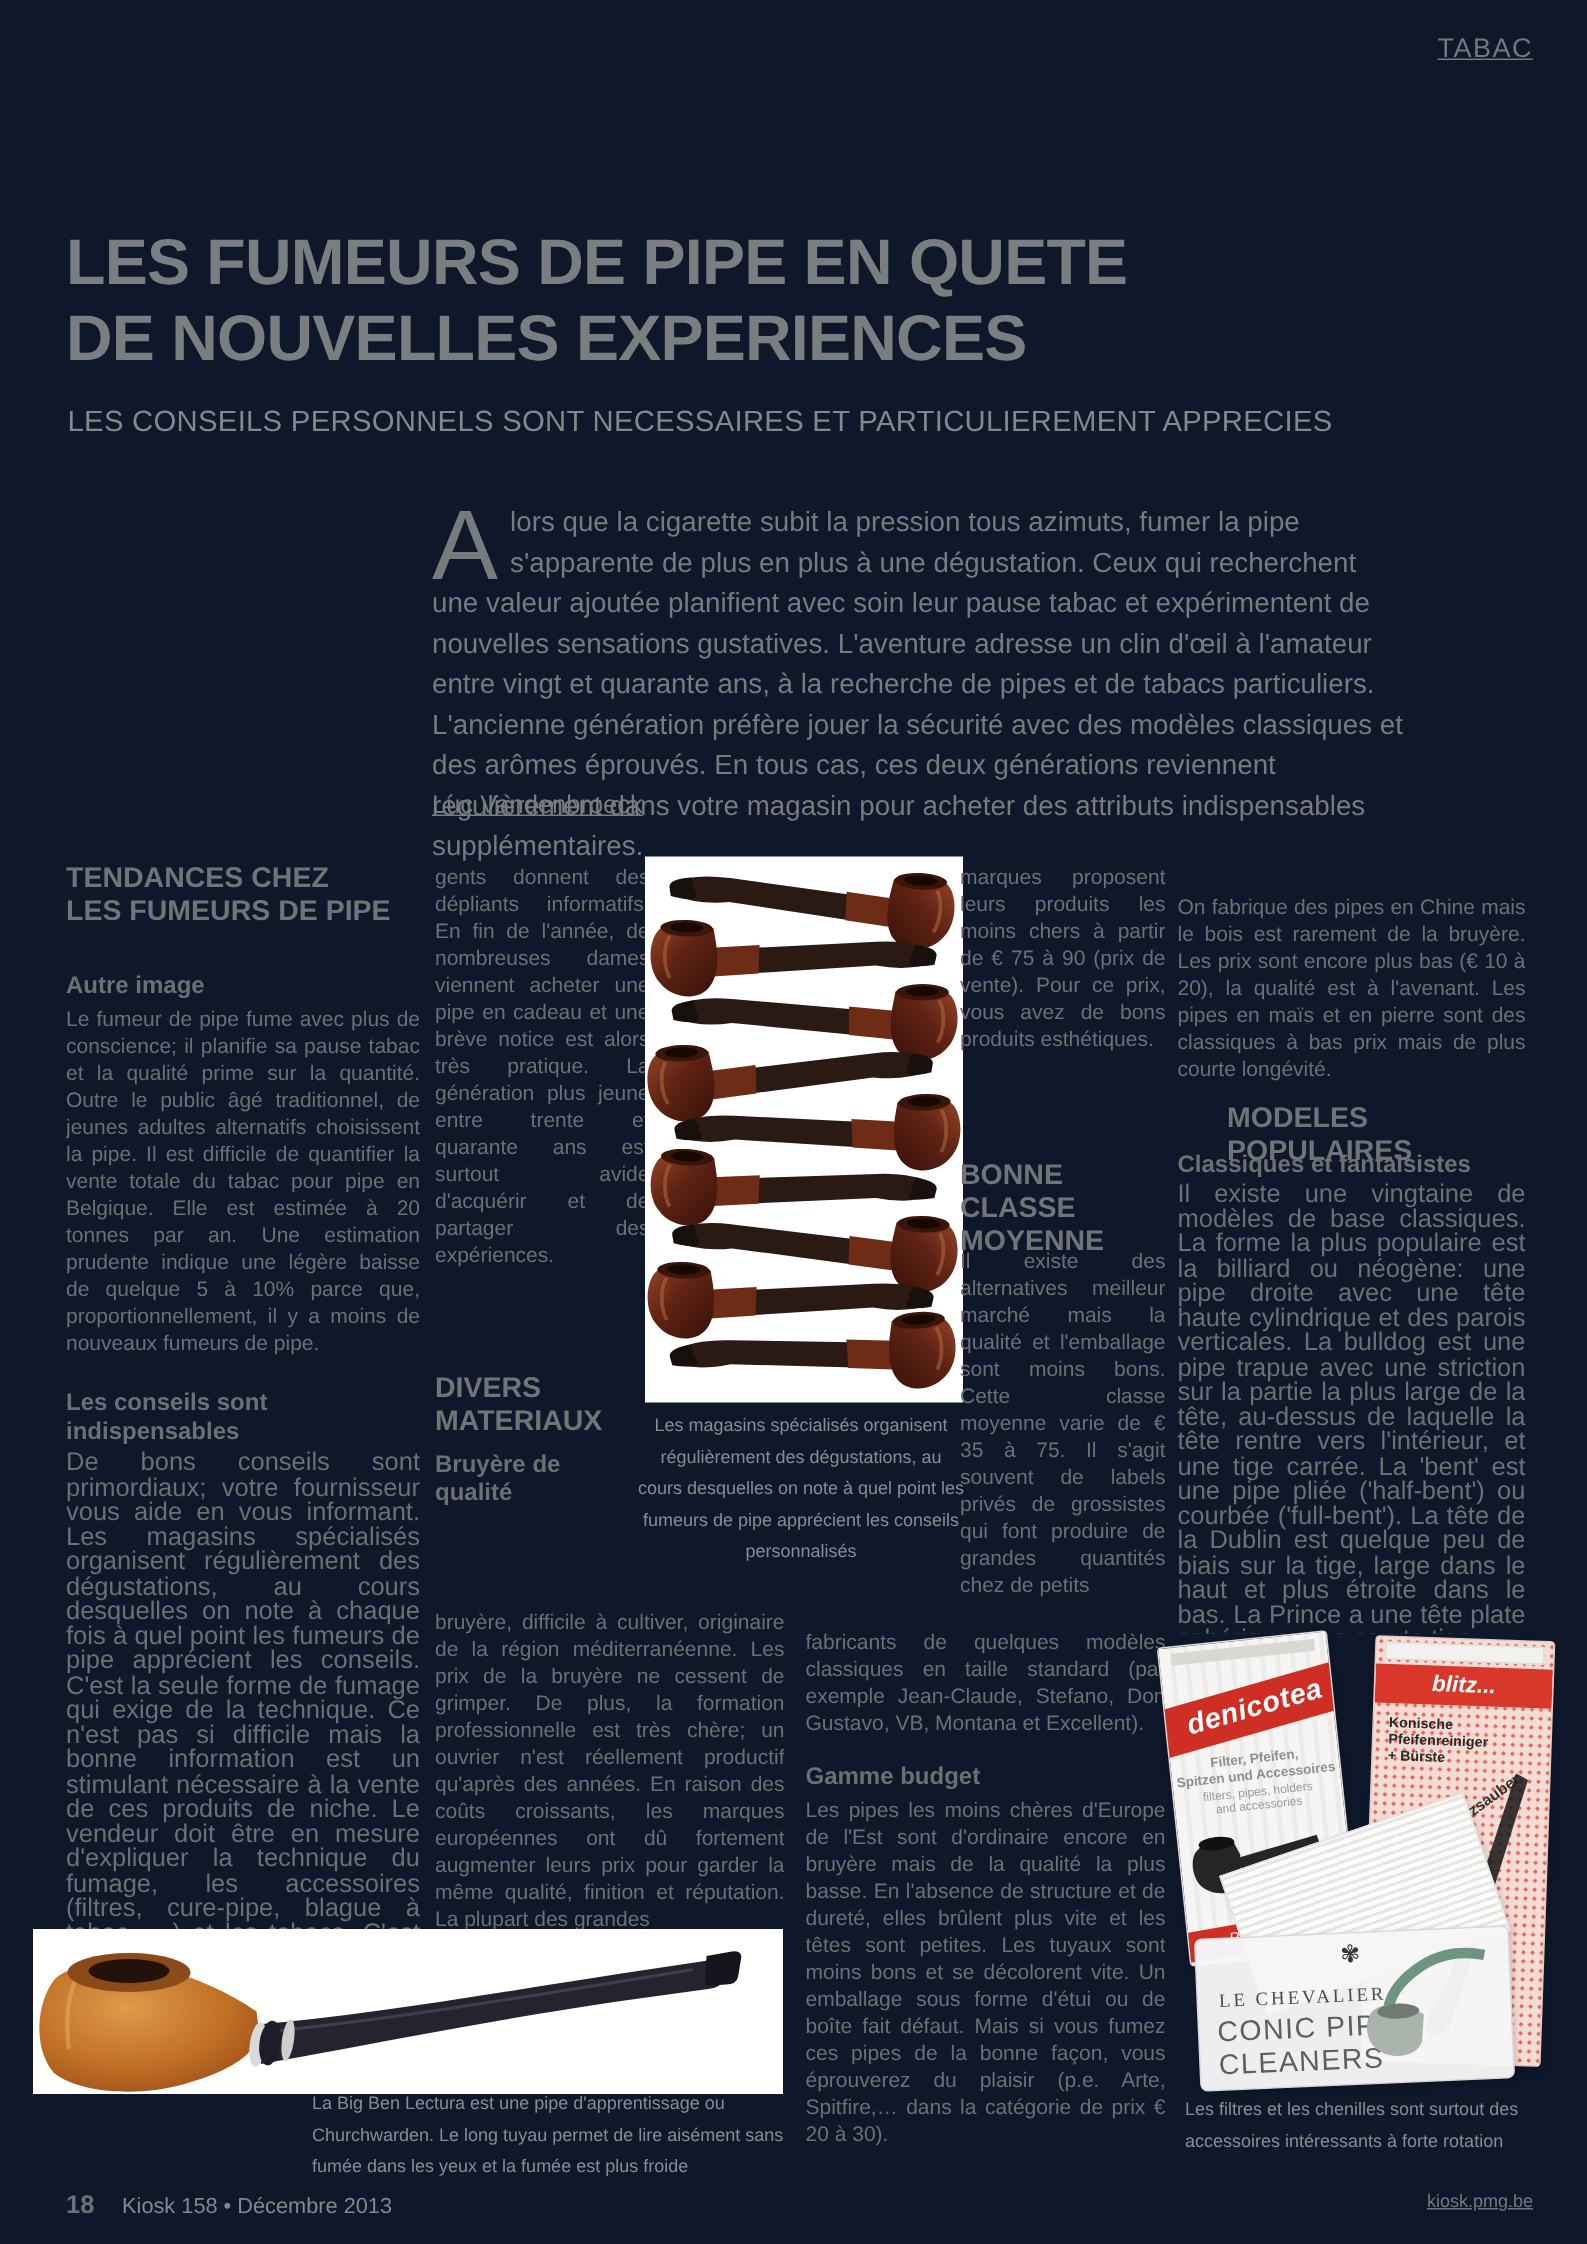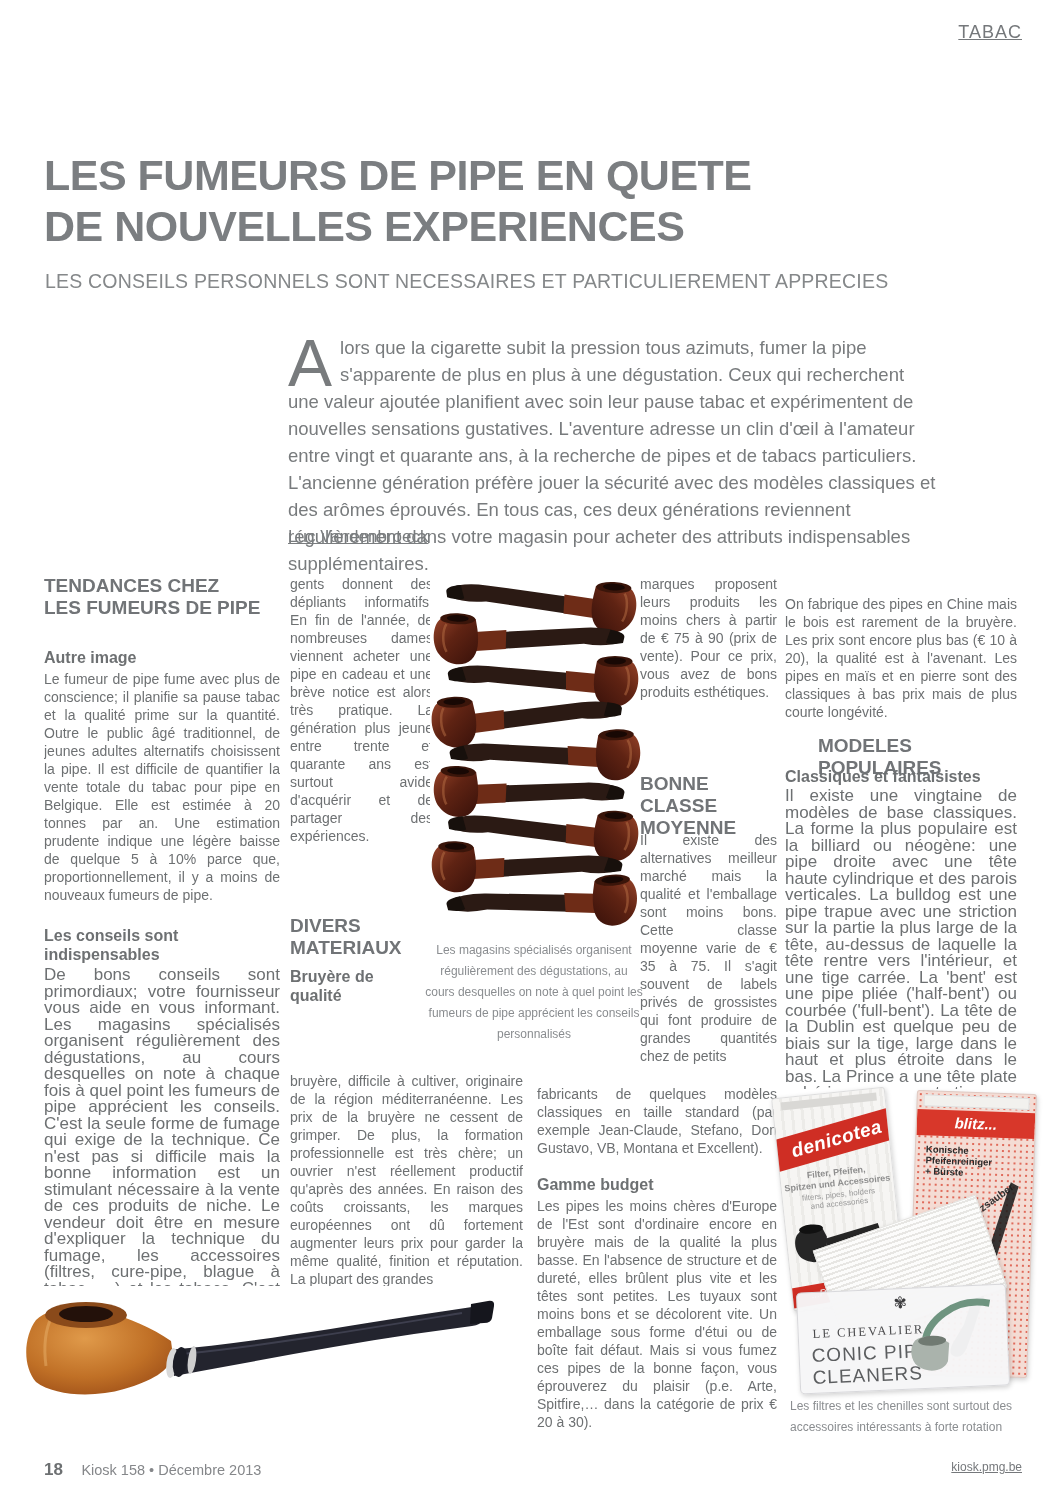--- a/index.html
+++ b/index.html
@@ -1,16 +1,16 @@
 <!DOCTYPE html>
 <html><head>
 <meta charset="utf-8">
 <style>
   html,body{margin:0;padding:0;background:#e8e8e8;}
-  .page{position:relative;width:1058px;height:1496px;background:#ffffff;margin:0 auto;
+  .page{position:relative;width:1058px;height:1496px;background:#0f172a;margin:0 auto;
         font-family:"Liberation Sans",sans-serif;overflow:hidden;}
   .abs{position:absolute;}
   [data-bind]{white-space:pre-line;}
 
   .section-label{font-size:18px;letter-spacing:1px;color:#75787b;text-decoration:underline;font-weight:400;}
   .title{font-size:43px;line-height:51px;font-weight:bold;color:#7b7e81;letter-spacing:-0.5px;}
   .subtitle{font-size:19.5px;color:#85888a;letter-spacing:0.2px;}
   .intro{font-size:18.5px;line-height:27px;color:#787b7d;}
   .dropcap{float:left;font-size:66px;line-height:50px;padding:4px 8px 0 0;color:#787b7d;}
   .byline{font-size:17px;color:#7a7d7f;text-decoration:underline;}
@@ -216,20 +216,21 @@
       <path d="M14,34 C2,50 0,80 14,96 C32,110 72,112 102,103 C130,95 147,85 151,70 L149,55 C130,42 108,32 84,26 C56,20 27,21 14,34 Z" fill="url(#bg2)"></path>
       <path d="M30,30 Q20,50 24,80" stroke="#e8b06a" stroke-width="3" fill="none" opacity="0.5"></path>
       <ellipse cx="64" cy="29" rx="41" ry="13" fill="#8a4a1a"></ellipse>
       <ellipse cx="64" cy="28" rx="27" ry="8" fill="#23110a"></ellipse>
       <ellipse cx="150" cy="77" rx="5.5" ry="15" fill="#d9d9d9" transform="rotate(8 150 77)"></ellipse>
       <ellipse cx="158" cy="76" rx="7" ry="15" fill="#1c1d26" transform="rotate(8 158 76)"></ellipse>
       <ellipse cx="170" cy="74" rx="4" ry="14" fill="#cfcfcf" transform="rotate(8 170 74)"></ellipse>
     </svg>
   </div>
 
+  <div class="abs caption" style="left:208px;top:1392px;width:318px;" data-bind="captions.pipe_left">La Big Ben Lectura est une pipe d'apprentissage ou Churchwarden. Le long tuyau permet de lire aisément sans fumée dans les yeux et la fumée est plus froide</div>
 
   <div class="abs" style="left:44px;top:1460px;">
     <span class="footer-num" data-bind="footer.page_number">18</span>
     <span class="footer-issue" data-bind="footer.issue">Kiosk 158 • Décembre 2013</span>
   </div>
   <div class="abs footer-site" style="right:36px;top:1460px;" data-bind="footer.site">kiosk.pmg.be</div>
 
 </div>
 
 </body></html>

